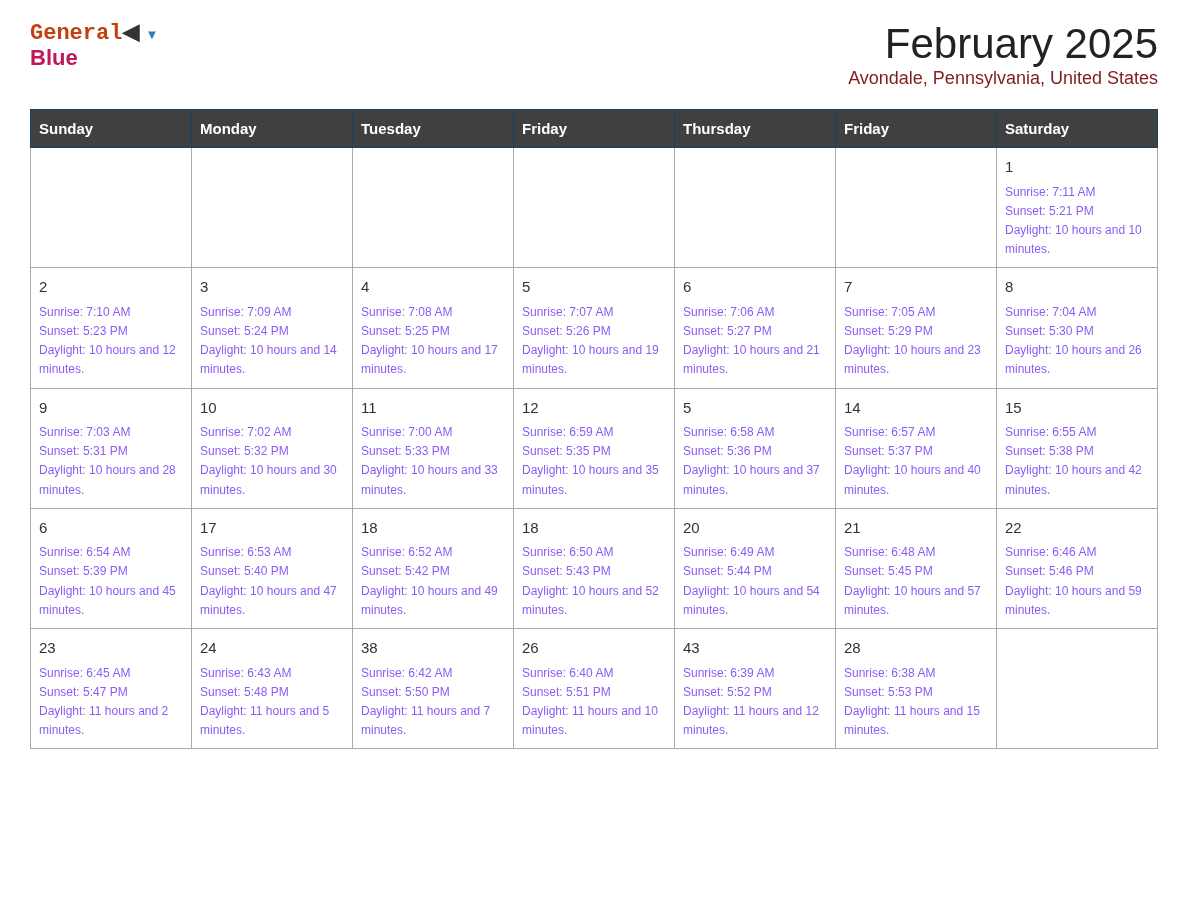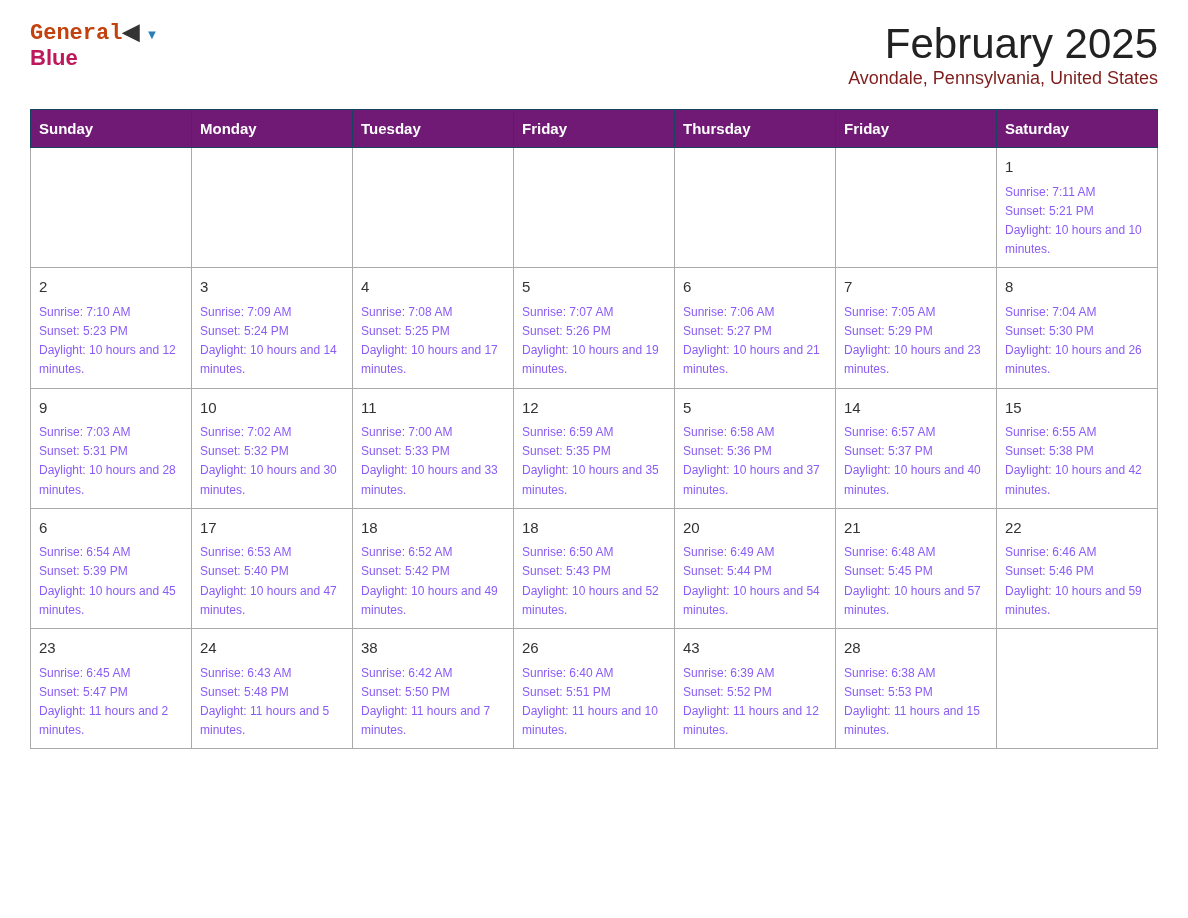--- a/index.html
+++ b/index.html
@@ -35,21 +35,21 @@
     }
     .title-block .subtitle {
       font-size: 18px;
       color: #7f1d1d;
     }
     .calendar {
       width: 100%;
       border-collapse: collapse;
     }
     .calendar thead th {
-      background-color: #701a75;
+      background-color: #404040;
       color: #fff;
       padding: 10px 8px;
       text-align: left;
       font-size: 15px;
       border: 1px solid #154360;
     }
     .calendar tbody td {
       vertical-align: top;
       padding: 8px;
       border: 1px solid #aaa;

